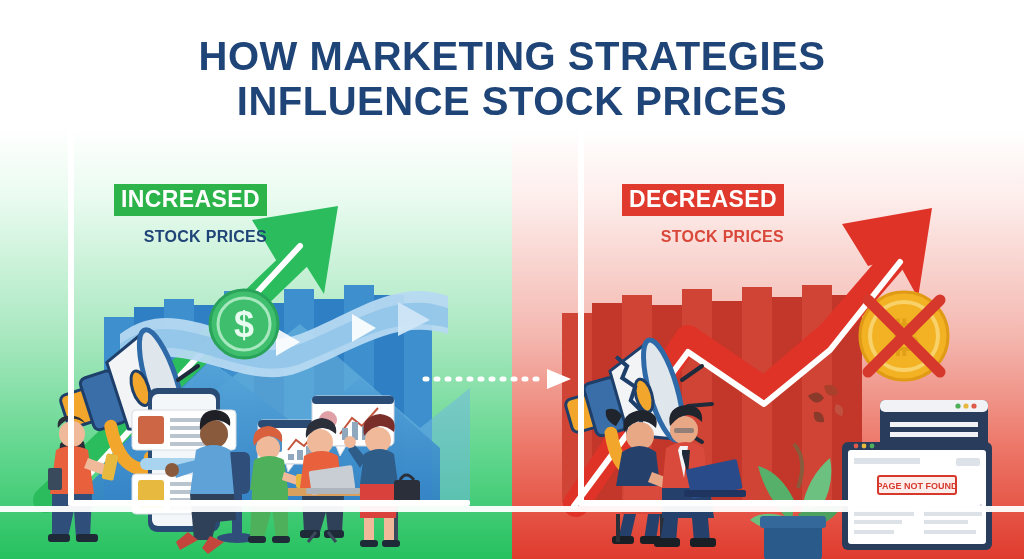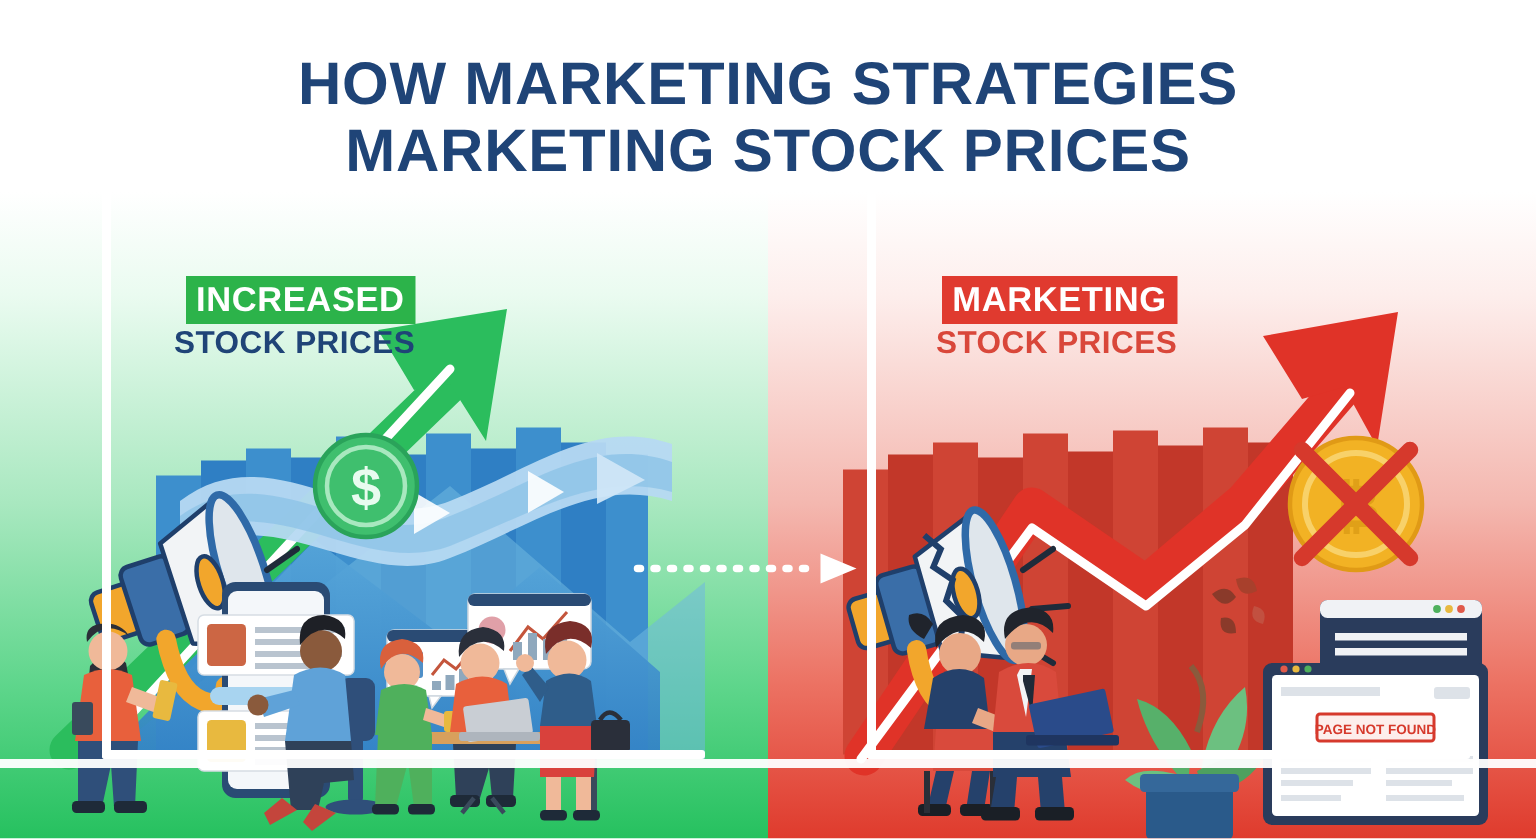--- a/index.html
+++ b/index.html
@@ -66,42 +66,42 @@
     display: inline-block;
     color: #ffffff;
     font-size: 23px; font-weight: 700;
     letter-spacing: 0.4px;
     padding: 2px 7px 3px 7px;
   }
   .label-left .label-hi  { background: #2cb34a; }
   .label-right .label-hi { background: #e03a2f; }
   .label-sub {
     display: block;
-    font-size: 21px; font-weight: 600;
+    font-size: 16px; font-weight: 600;
     letter-spacing: 0.3px;
-    margin-top: 1px;
+    margin-top: 12px;
     padding-left: 2px;
   }
   .label-left .label-sub  { color: #1f4477; }
   .label-right .label-sub { color: #d9473a; }
 
   
   .connector { position: absolute; top: 368px; left: 425px; width: 150px; height: 22px; z-index: 60; }
 
   
   svg { display: block; overflow: visible; }
 </style>
 </head>
 <body>
 
 <div id="infographic">
 
   <div class="title-block">
     <span class="title-line">HOW MARKETING STRATEGIES</span>
-    <span class="title-line">MARKETING STOCK PRICES</span>
+    <span class="title-line">INFLUENCE STOCK PRICES</span>
   </div>
 
   <div class="panel panel-left">
 
     <div class="bars">
       <div class="bar" style="left:104px;width:30px;height:186px;background:#3d8fcd;"></div>
       <div class="bar" style="left:134px;width:30px;height:196px;background:#2f7fc4;"></div>
       <div class="bar" style="left:164px;width:30px;height:204px;background:#3d8fcd;"></div>
       <div class="bar" style="left:194px;width:30px;height:198px;background:#2f7fc4;"></div>
       <div class="bar" style="left:224px;width:30px;height:212px;background:#3d8fcd;"></div>
@@ -426,21 +426,21 @@
             <rect x="412" y="392" width="44" height="4"></rect>
               <rect x="412" y="402" width="52" height="4"></rect>
           </g>
         </g>
 
         <rect x="0" y="378" width="512" height="6" fill="#ffffff" opacity="0.95"></rect>
       </g>
     </svg>
 
     <div class="panel-label label-right">
-      <span class="label-hi">MARKETING</span>
+      <span class="label-hi">DECREASED</span>
       <span class="label-sub">STOCK PRICES</span>
     </div>
   </div>
 
   <div class="axis-v" style="left:68px;"></div>
   <div class="axis-h" style="left:68px;right:554px;"></div>
   <div class="axis-v" style="left:578px;"></div>
   <div class="axis-h" style="left:578px;right:44px;"></div>
 
   <svg class="connector" viewBox="0 0 150 22" width="150" height="22">

